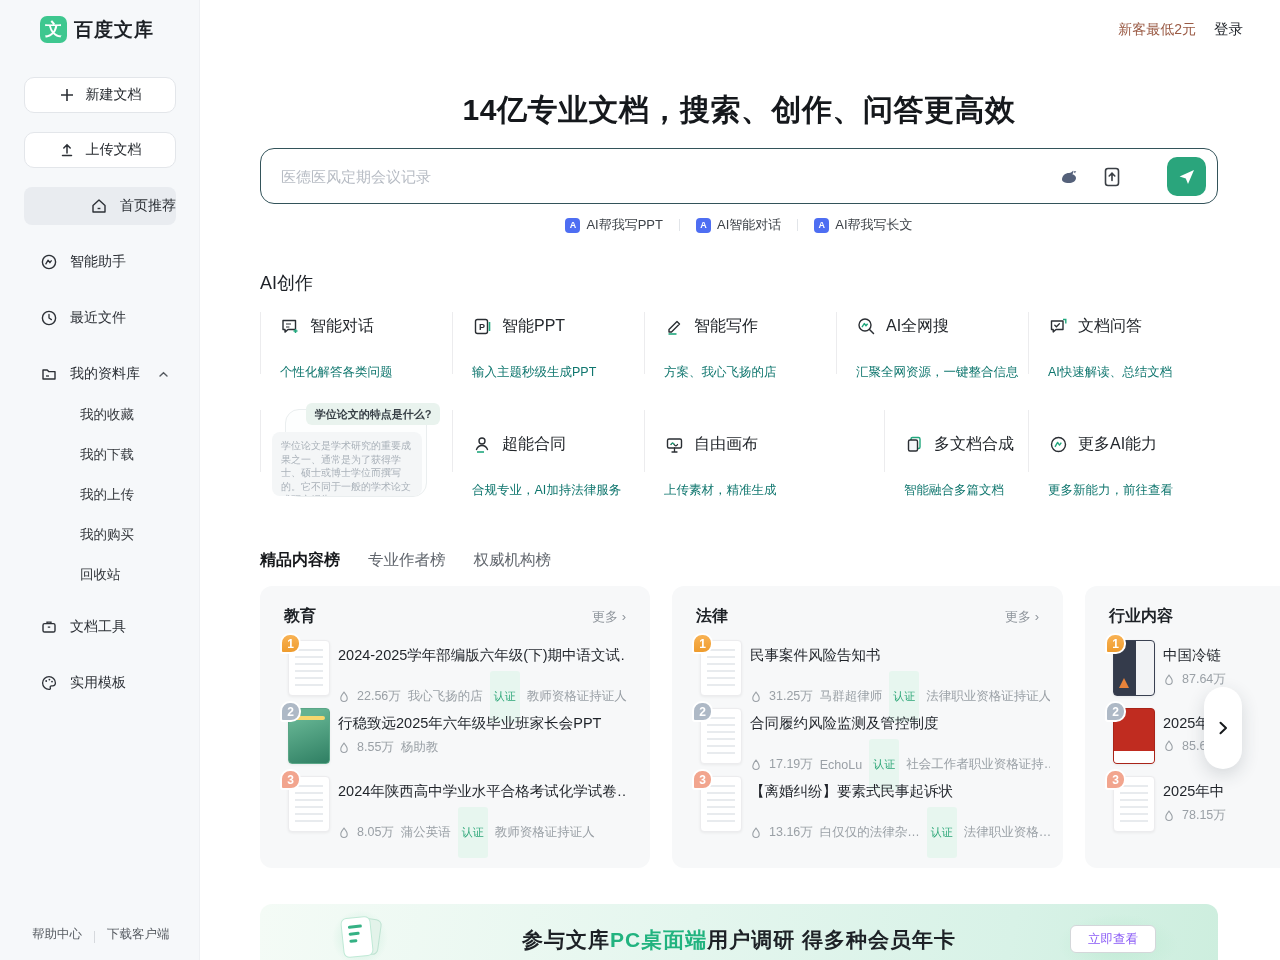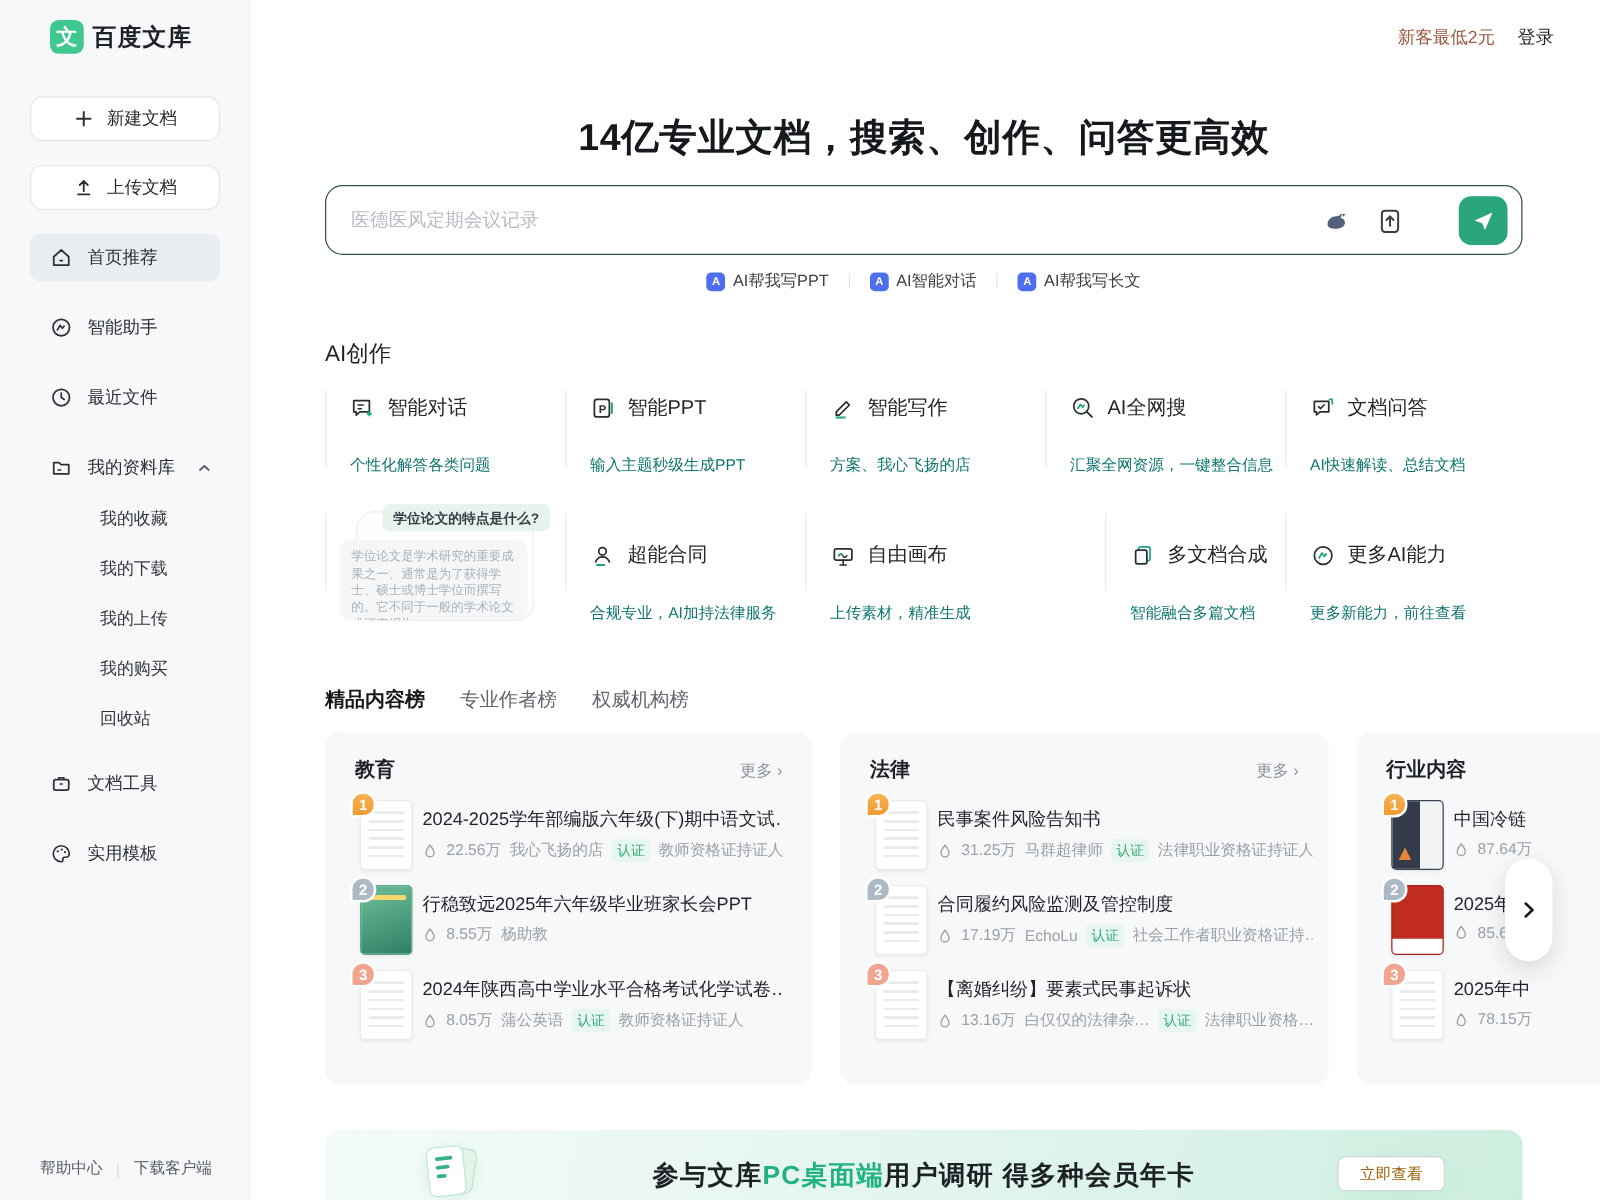--- a/index.html
+++ b/index.html
@@ -7,21 +7,21 @@
   body { font-family:"Liberation Sans","DejaVu Sans",sans-serif; background:#fff; color:#23262b; }
   #page { position:relative; width:1280px; height:960px; overflow:hidden; background:#fff; }
 
   
   #sidebar { position:absolute; left:0; top:0; width:200px; height:960px; background:#f6f8fa; border-right:1px solid #eef0f3; }
   .logo { position:absolute; left:40px; top:16px; display:flex; align-items:center; gap:7px; }
   .logo-sq { width:27px; height:27px; background:#3ec78f; border-radius:7px; color:#fff; font-size:17px; font-weight:700; display:flex; align-items:center; justify-content:center; }
   .logo-txt { font-size:19px; font-weight:700; color:#1d2126; letter-spacing:1px; }
   .side-btn { position:absolute; left:24px; width:152px; height:36px; background:#fff; border:1px solid #e3e6ea; border-radius:10px; display:flex; align-items:center; justify-content:center; gap:11px; font-size:14px; color:#25292e; cursor:pointer; }
   .nav-item { position:absolute; left:24px; width:152px; height:38px; border-radius:8px; display:flex; align-items:center; gap:12px; padding-left:16px; font-size:14px; color:#2c3036; cursor:pointer; }
-  .nav-item.active { background:#e9ecf0; }
+  .nav-item.active { background:#e9ecf0;justify-content:flex-end; }
   .sub-item { position:absolute; left:80px; height:30px; display:flex; align-items:center; font-size:13.5px; color:#33373c; cursor:pointer;font-family:Liberation Mono, monospace; }
   .side-foot { position:absolute; left:32px; top:926px; display:flex; align-items:flex-end; gap:12px; font-size:12.5px; color:#565b61; }
   .vdiv { width:1px; height:12px; background:#d6d9dd; }
   .ic { display:inline-flex; align-items:center; justify-content:center; }
 
   
   .promo { position:absolute; top:21px; right:84px; font-size:14px; color:#9a5a44; cursor:pointer; }
   .login { position:absolute; top:20px; right:37px; font-size:14.5px; color:#1f2329; font-weight:500; cursor:pointer; }
 
   
@@ -64,34 +64,34 @@
   .thumb.dark { background:linear-gradient(90deg,#343b4b 55%, #f2f3f5 55%); border-color:#3a4152; }
   .thumb.dark::after { content:""; position:absolute; left:5px; bottom:7px; width:10px; height:10px; background:#e8833a; clip-path:polygon(50% 0,100% 100%,0 100%); }
   .thumb.red { background:#c02c20; border-color:#a92419; }
   .thumb.red::after { content:""; position:absolute; left:0; bottom:0; width:100%; height:12px; background:#fff; border-radius:0 0 3px 3px; }
   .rank-badge { position:absolute; left:20px; top:-7px; width:21px; height:21px; border:2px solid #fff; border-radius:10px 10px 10px 3px; color:#fff; font-size:12px; font-weight:700; display:flex; align-items:center; justify-content:center; z-index:2; }
   .rb1 { background:linear-gradient(#f8b254,#ef9c2e); }
   .rb2 { background:#aeb9c6; }
   .rb3 { background:#f2a58e; }
   .ri-title { position:absolute; left:78px; top:6px; width:288px; font-size:14.5px; color:#1f2329; white-space:nowrap; overflow:hidden; }
   .ri-stats { position:absolute; left:78px; top:31px; width:300px; display:flex; align-items:center; gap:7px; font-size:12.5px; color:#9aa0a6; white-space:nowrap; overflow:hidden; }
-  .verified { background:#e7f6ef; color:#2fa879; font-size:11px; padding:2px 4px; border-radius:3px; flex:0 0 auto; }
+  .verified { background:#e7f6ef; color:#2fa879; font-size:11px; padding:18px 4px; border-radius:3px; flex:0 0 auto; }
   .next-btn { position:absolute; left:1204px; top:687px; width:38px; height:82px; background:#fff; border-radius:19px; box-shadow:0 6px 18px rgba(40,50,60,.16); display:flex; align-items:center; justify-content:center; cursor:pointer; z-index:5; }
 
   
   .banner { position:absolute; left:260px; top:904px; width:958px; height:70px; border-radius:12px; background:linear-gradient(100deg,#f4fbf6 0%, #e4f6ee 45%, #d8f2e7 78%, #cdeede 100%); overflow:hidden; }
   .bn-blob { position:absolute; right:40px; top:10px; width:120px; height:60px; background:radial-gradient(closest-side,#b9e8cf,transparent); opacity:.7; }
   .bn-illus { position:absolute; left:72px; top:6px; width:56px; height:56px; }
   .bn-glow { position:absolute; inset:0; background:radial-gradient(closest-side,#c9ecdb,transparent); }
   .bn-card2 { position:absolute; left:22px; top:8px; width:26px; height:36px; background:#e3f3ea; border:1px solid #bfe3d2; border-radius:6px; transform:rotate(8deg); }
   .bn-card { position:absolute; left:10px; top:7px; width:30px; height:40px; background:#fff; border:1px solid #bfe9d6; border-radius:6px; transform:rotate(-6deg); padding:7px 0 0 6px; }
   .bn-card i { display:block; height:3px; background:#35b184; border-radius:2px; margin-bottom:4px; }
   .bn-text { position:absolute; left:0; top:22px; width:100%; text-align:center; font-size:21px; font-weight:700; color:#1d2126; letter-spacing:1px; }
   .bn-hl { color:#21b37f; }
-  .bn-btn { position:absolute; right:62px; top:21px; width:86px; height:28px; background:#fff; border:1px solid #d4d7da; border-radius:6px; font-size:12.5px; color:#a16207; display:flex; align-items:center; justify-content:center; cursor:pointer; }
+  .bn-btn { position:absolute; right:62px; top:21px; width:86px; height:28px; background:#fff; border:1px solid #d4d7da; border-radius:6px; font-size:12.5px; color:#8b5cf6; display:flex; align-items:center; justify-content:center; cursor:pointer; }
 
   svg { display:block; }
 </style>
 </head>
 <body>
 
 <div id="page">
 
   <aside id="sidebar">
     <div class="logo">

